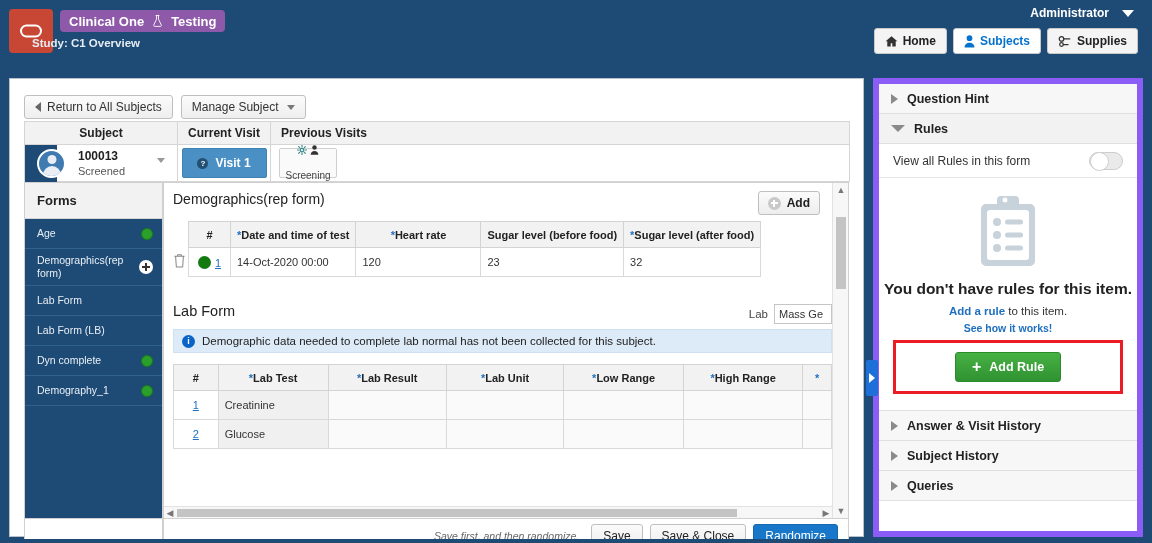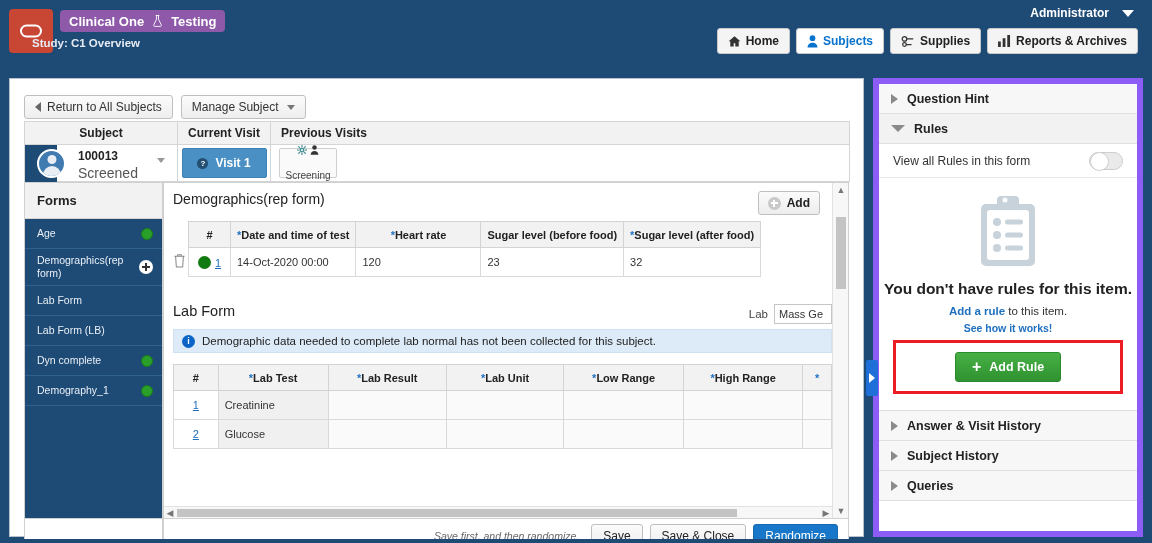--- a/index.html
+++ b/index.html
@@ -96,21 +96,21 @@
   .subjrow .sc2 { width:93px; border-right:1px solid #d5d5d5; display:flex; align-items:center; justify-content:center;}
   .subjrow .sc3 { flex:1; display:flex; align-items:center; padding-left:8px; }
   .avatar-block { position:absolute; left:0; top:0; width:32px; height:37px; background:#1e4b76; }
   .avatar {
     position:absolute; left:12px; top:4px; width:29px; height:29px; border-radius:50%;
     background:#3f7ab0; border:2px solid #fff; overflow:hidden;
   }
   .avatar .head { position:absolute; left:50%; top:4px; transform:translateX(-50%); width:9px;height:9px;border-radius:50%;background:#e8eef4; }
   .avatar .body { position:absolute; left:50%; top:15px; transform:translateX(-50%); width:18px;height:14px;border-radius:9px 9px 0 0;background:#e8eef4; }
   .subj-id { position:absolute; left:53px; top:4px; font-size:12px; font-weight:bold; color:#222; }
-  .subj-status { position:absolute; left:53px; top:20px; font-size:14px; color:#555; }
+  .subj-status { position:absolute; left:53px; top:20px; font-size:11px; color:#555; }
   .subj-caret { position:absolute; right:12px; top:13px; width:0;height:0;border-left:4px solid transparent;border-right:4px solid transparent;border-top:5px solid #999; }
   .visitbtn {
     width:85px;height:30px;background:#4a90c4;border:1px solid #3f82b4;border-radius:2px;
     display:flex;align-items:center;justify-content:center;gap:7px;color:#fff;font-size:12px;font-weight:bold;cursor:pointer;
   }
   .q-icon { width:11px;height:11px;border-radius:50%;background:#234f73;color:#fff;font-size:8px;display:flex;align-items:center;justify-content:center;font-weight:bold;}
   .prevvisit {
     width:58px;height:30px;background:#fafafa;border:1px solid #cfcfcf;border-radius:2px;
     display:flex;flex-direction:column;align-items:center;justify-content:center;cursor:pointer;
   }
@@ -281,28 +281,20 @@
         </svg>
         <span>Subjects</span>
       </div>
       <div class="navbtn">
         <svg width="14" height="13" viewBox="0 0 16 14">
           <circle cx="4" cy="4" r="2.6" fill="none" stroke="#333" stroke-width="1.4"></circle>
           <circle cx="4" cy="10.5" r="2.1" fill="none" stroke="#333" stroke-width="1.4"></circle>
           <path d="M6.4 4h7M6 10.5h5.5" stroke="#333" stroke-width="1.5" stroke-linecap="round"></path>
         </svg>
         <span>Supplies</span>
-      </div>
-      <div class="navbtn">
-        <svg width="13" height="12" viewBox="0 0 14 13">
-          <rect x="0" y="7" width="3" height="6" fill="#333"></rect>
-          <rect x="5" y="3.5" width="3" height="9.5" fill="#333"></rect>
-          <rect x="10" y="0" width="3" height="13" fill="#333"></rect>
-        </svg>
-        <span>Reports &amp; Archives</span>
       </div>
     </div>
   </div>
 
   <div class="content">
 
     <div class="leftpane">
 
       <div class="toolbar">
         <div class="btn-gray">

